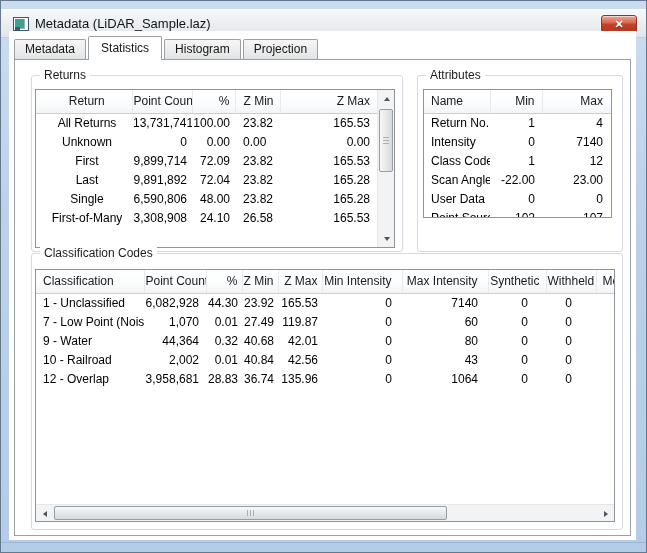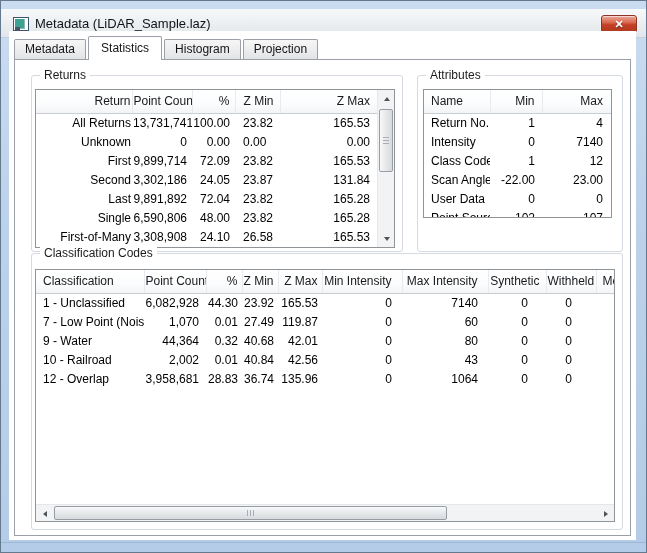--- a/index.html
+++ b/index.html
@@ -87,21 +87,21 @@
     height:23px; font-weight:normal; color:#17191c; vertical-align:middle;
     background:linear-gradient(180deg,#ffffff 0%, #fbfcfd 60%, #f2f4f6 100%);
     border-bottom:1px solid #c9ced4; border-right:1px solid #e7eaee;
     overflow:hidden; white-space:nowrap;
   }
   table.lv-table th:last-child { border-right:none; }
   table.lv-table td { height:19px; overflow:hidden; white-space:nowrap; }
 
   
   .lv-returns table { width:341px; }
-  .lv-returns th:nth-child(1), .lv-returns td:nth-child(1) { width:96px; text-align:right;  padding-left:7px;margin-top:21px; }
+  .lv-returns th:nth-child(1), .lv-returns td:nth-child(1) { width:96px; text-align:center;  padding-left:7px;margin-top:21px; }
   .lv-returns th:nth-child(2), .lv-returns td:nth-child(2) { width:60px; text-align:right; padding-right:5px; }
   .lv-returns th:nth-child(3), .lv-returns td:nth-child(3) { width:43px; text-align:right; padding-right:5px; }
   .lv-returns th:nth-child(4), .lv-returns td:nth-child(4) { width:45px; text-align:left;  padding-left:8px; }
   .lv-returns th:nth-child(5), .lv-returns td:nth-child(5) { width:97px; text-align:right; padding-right:7px; }
 
   
   .lv-attributes table { width:187px; }
   .lv-attributes th:nth-child(1), .lv-attributes td:nth-child(1) { width:66px; text-align:left;  padding-left:7px; }
   .lv-attributes th:nth-child(2), .lv-attributes td:nth-child(2) { width:52px; text-align:right; padding-right:7px; }
   .lv-attributes th:nth-child(3), .lv-attributes td:nth-child(3) { width:69px; text-align:right; padding-right:8px; }
@@ -213,27 +213,20 @@
                   <td>0.00</td>
                 </tr>
                 <tr>
                   <td>First</td>
                   <td>9,899,714</td>
                   <td>72.09</td>
                   <td>23.82</td>
                   <td>165.53</td>
                 </tr>
                 <tr>
-                  <td>Second</td>
-                  <td>3,302,186</td>
-                  <td>24.05</td>
-                  <td>23.87</td>
-                  <td>131.84</td>
-                </tr>
-                <tr>
                   <td>Last</td>
                   <td>9,891,892</td>
                   <td>72.04</td>
                   <td>23.82</td>
                   <td>165.28</td>
                 </tr>
                 <tr>
                   <td>Single</td>
                   <td>6,590,806</td>
                   <td>48.00</td>

